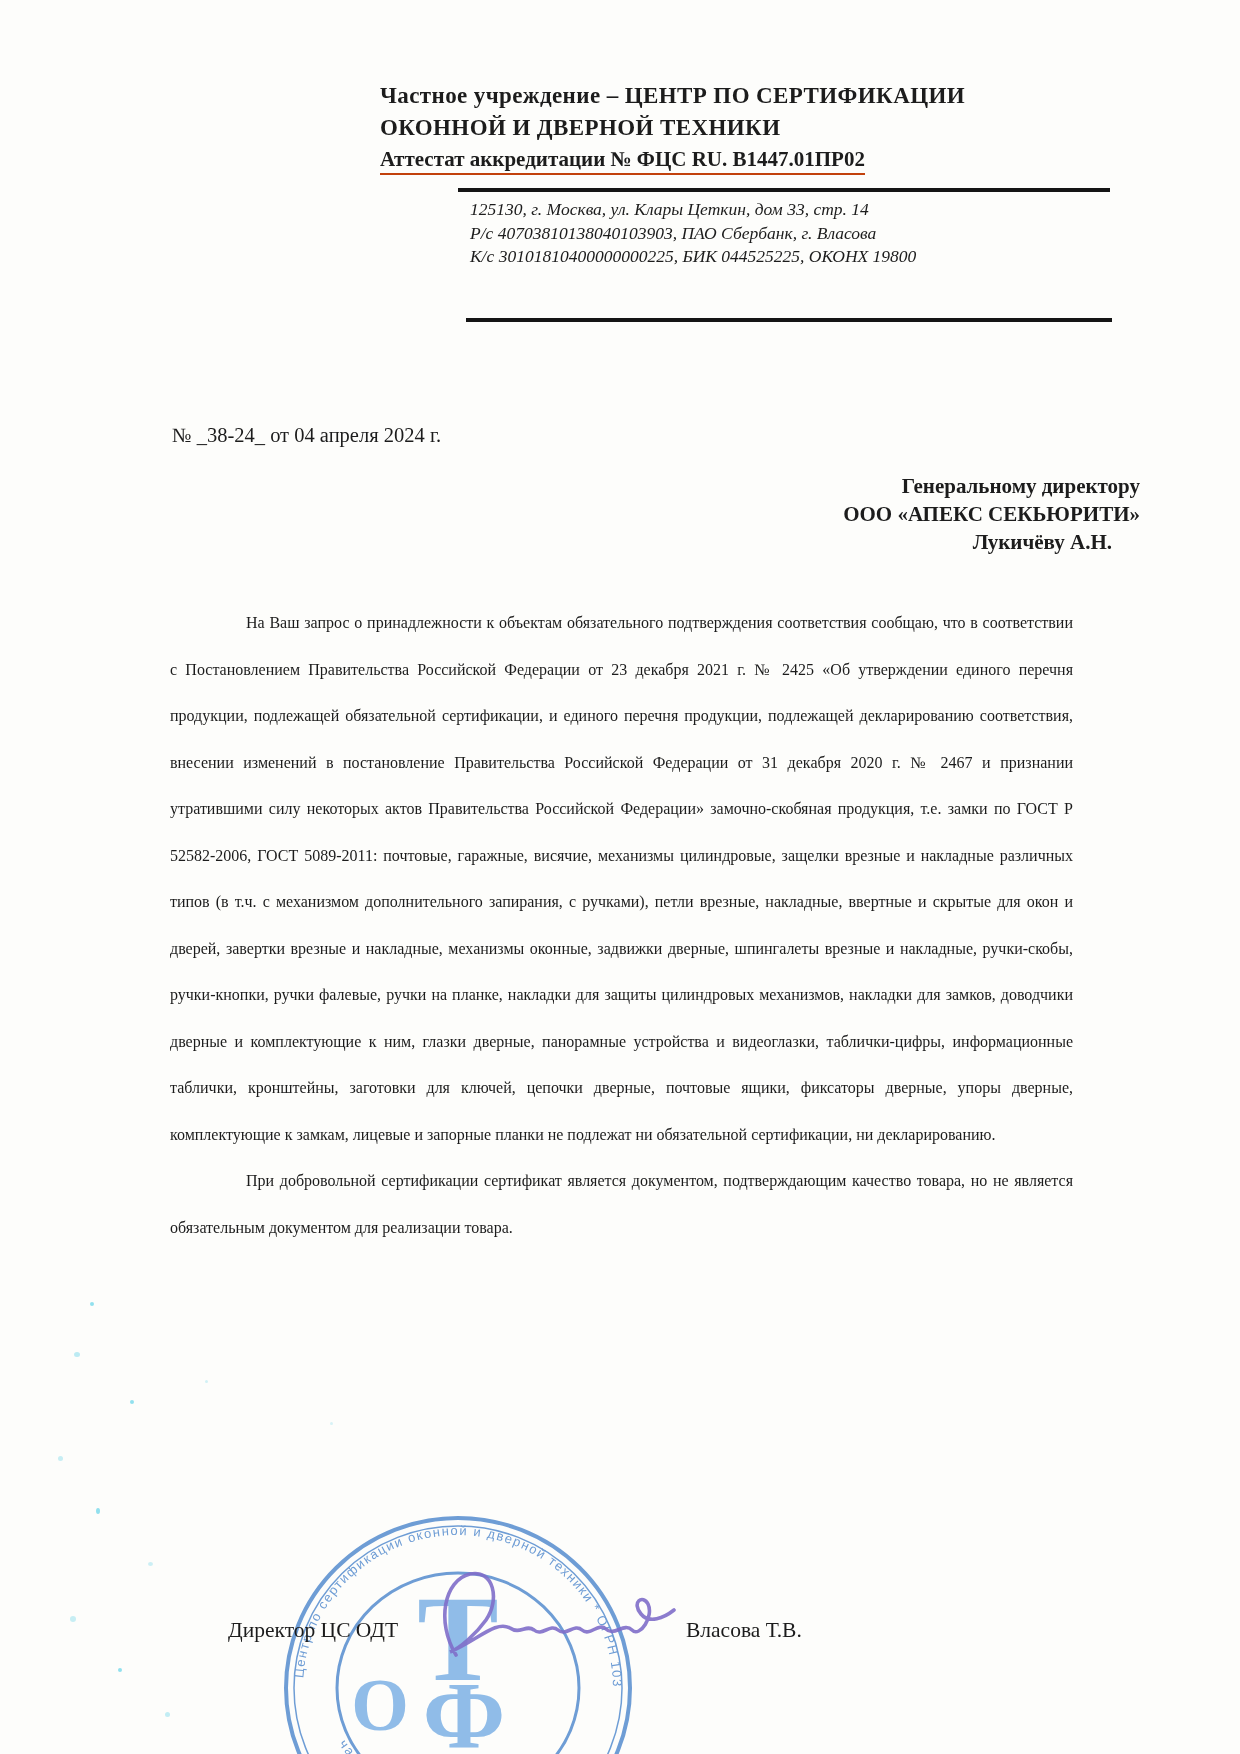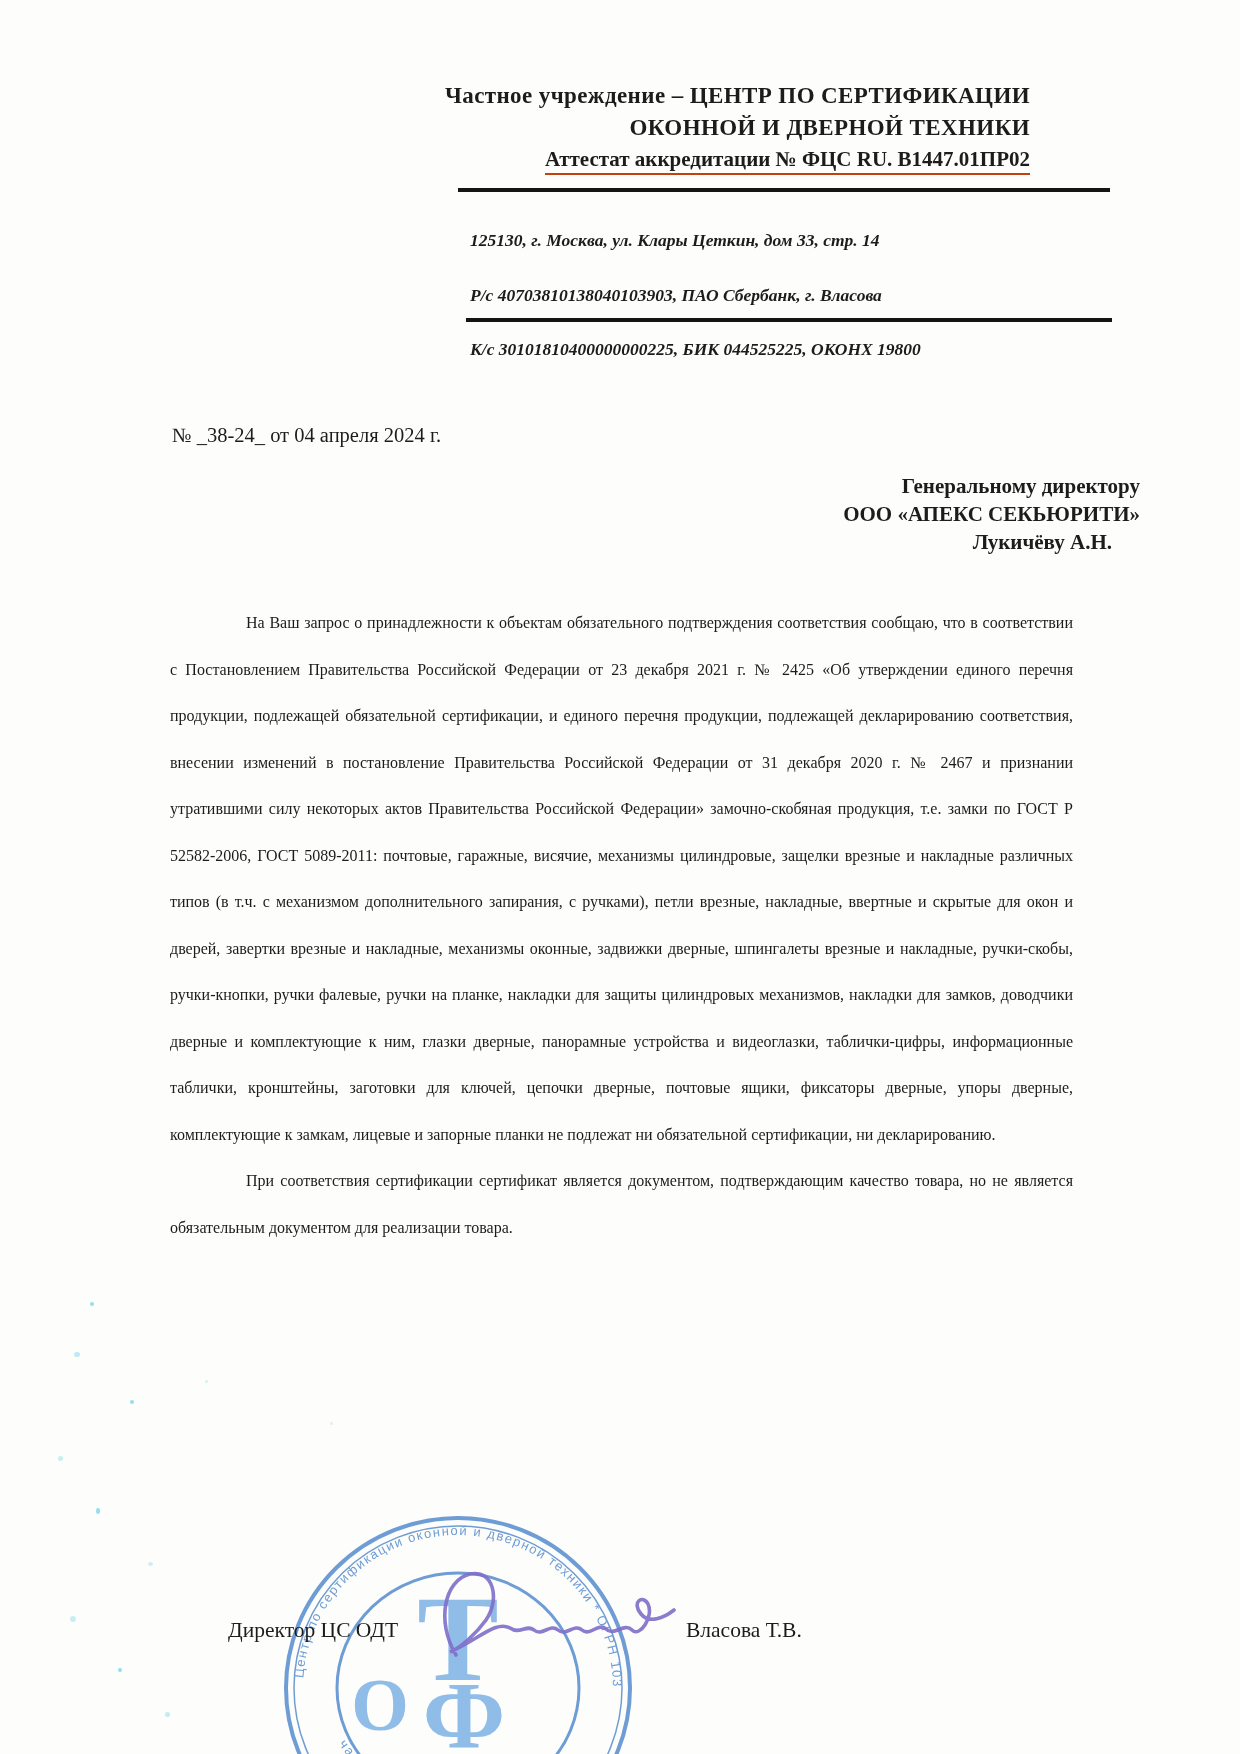--- a/index.html
+++ b/index.html
@@ -3,28 +3,28 @@
 <meta charset="utf-8">
 <style>
   html,body{margin:0;padding:0;background:#888;}
   .page{
     position:relative;width:1240px;height:1754px;margin:0 auto;
     background:#fdfdfb;overflow:hidden;
     font-family:"Liberation Serif","DejaVu Serif",serif;color:#1c1c1c;
   }
   .abs{position:absolute;}
   
-  .org-block{left:380px;top:80px;width:650px;text-align:right;}
+  .org-block{left:380px;top:80px;width:650px;text-align:left;}
   .org-line{font-weight:bold;font-size:23px;letter-spacing:.4px;line-height:32px;white-space:nowrap;}
   .accred{display:inline-block;font-weight:bold;font-size:21px;margin-top:3px;
           border-bottom:2px solid #c2410c;padding-bottom:1px;white-space:nowrap;}
   .rule{background:#151515;}
   .addr{left:470px;top:198px;font-style:italic;font-size:17.5px;line-height:23.5px;
         font-weight:bold;white-space:nowrap;}
-  .addr div{font-weight:700;margin-top:31px;}
+  .addr div{font-weight:400;}
   
   .refline{left:172px;top:424px;font-size:20.5px;white-space:nowrap;}
   .recipient{left:700px;top:472px;width:440px;text-align:right;font-weight:bold;
              font-size:21px;line-height:28px;}
   .recipient .r3{padding-right:28px;}
   
   .body-text{left:170px;top:600px;width:903px;font-size:16px;line-height:46.5px;
              text-align:justify;}
   .body-text p{margin:0;text-indent:76px;}
   
@@ -58,21 +58,21 @@
   <div class="abs refline">№ _38-24_ от   04 апреля 2024 г.</div>
 
   <div class="abs recipient">
     <div>Генеральному директору</div>
     <div>ООО «АПЕКС  СЕКЬЮРИТИ»</div>
     <div class="r3">Лукичёву А.Н.</div>
   </div>
 
   <div class="abs body-text">
     <p>На Ваш запрос о принадлежности к объектам обязательного подтверждения соответствия сообщаю, что в соответствии с Постановлением Правительства  Российской Федерации от 23 декабря 2021 г. № 2425  «Об утверждении единого перечня продукции, подлежащей обязательной сертификации, и единого перечня продукции, подлежащей декларированию соответствия, внесении изменений  в  постановление  Правительства Российской Федерации от 31 декабря 2020 г. № 2467 и  признании утратившими силу некоторых актов Правительства Российской Федерации» замочно-скобяная продукция, т.е. замки по ГОСТ Р 52582-2006, ГОСТ 5089-2011: почтовые, гаражные, висячие, механизмы цилиндровые, защелки врезные и накладные различных типов (в т.ч. с механизмом дополнительного запирания, с ручками), петли врезные, накладные, ввертные и скрытые для окон и дверей, завертки врезные и накладные, механизмы оконные, задвижки дверные, шпингалеты врезные и накладные, ручки-скобы, ручки-кнопки, ручки фалевые, ручки на планке, накладки для защиты цилиндровых механизмов, накладки для замков, доводчики дверные и комплектующие к ним, глазки дверные, панорамные устройства и видеоглазки, таблички-цифры, информационные таблички, кронштейны, заготовки для ключей, цепочки дверные, почтовые ящики, фиксаторы дверные, упоры дверные, комплектующие к замкам, лицевые и запорные планки не подлежат ни обязательной сертификации, ни декларированию.</p>
-    <p>При соответствия сертификации сертификат является документом, подтверждающим качество товара, но не является обязательным документом для реализации товара.</p>
+    <p>При добровольной сертификации сертификат является документом, подтверждающим качество товара, но не является обязательным документом для реализации товара.</p>
   </div>
 
   <div class="abs" style="left:268px;top:1508px;width:380px;height:360px;opacity:.88;">
     <svg width="380" height="360" viewBox="0 0 380 360">
       <defs>
         <path id="stampTop" d="M 35,180 A 155,153 0 1 1 345,180" fill="none"></path>
         <path id="stampBottom" d="M 52,196 A 143,138 0 0 0 328,196" fill="none"></path>
       </defs>
       <ellipse cx="190" cy="180" rx="172" ry="170" fill="none" stroke="#5b90d0" stroke-width="4"></ellipse>
       <ellipse cx="190" cy="180" rx="164" ry="162" fill="none" stroke="#5b90d0" stroke-width="1.5"></ellipse>

